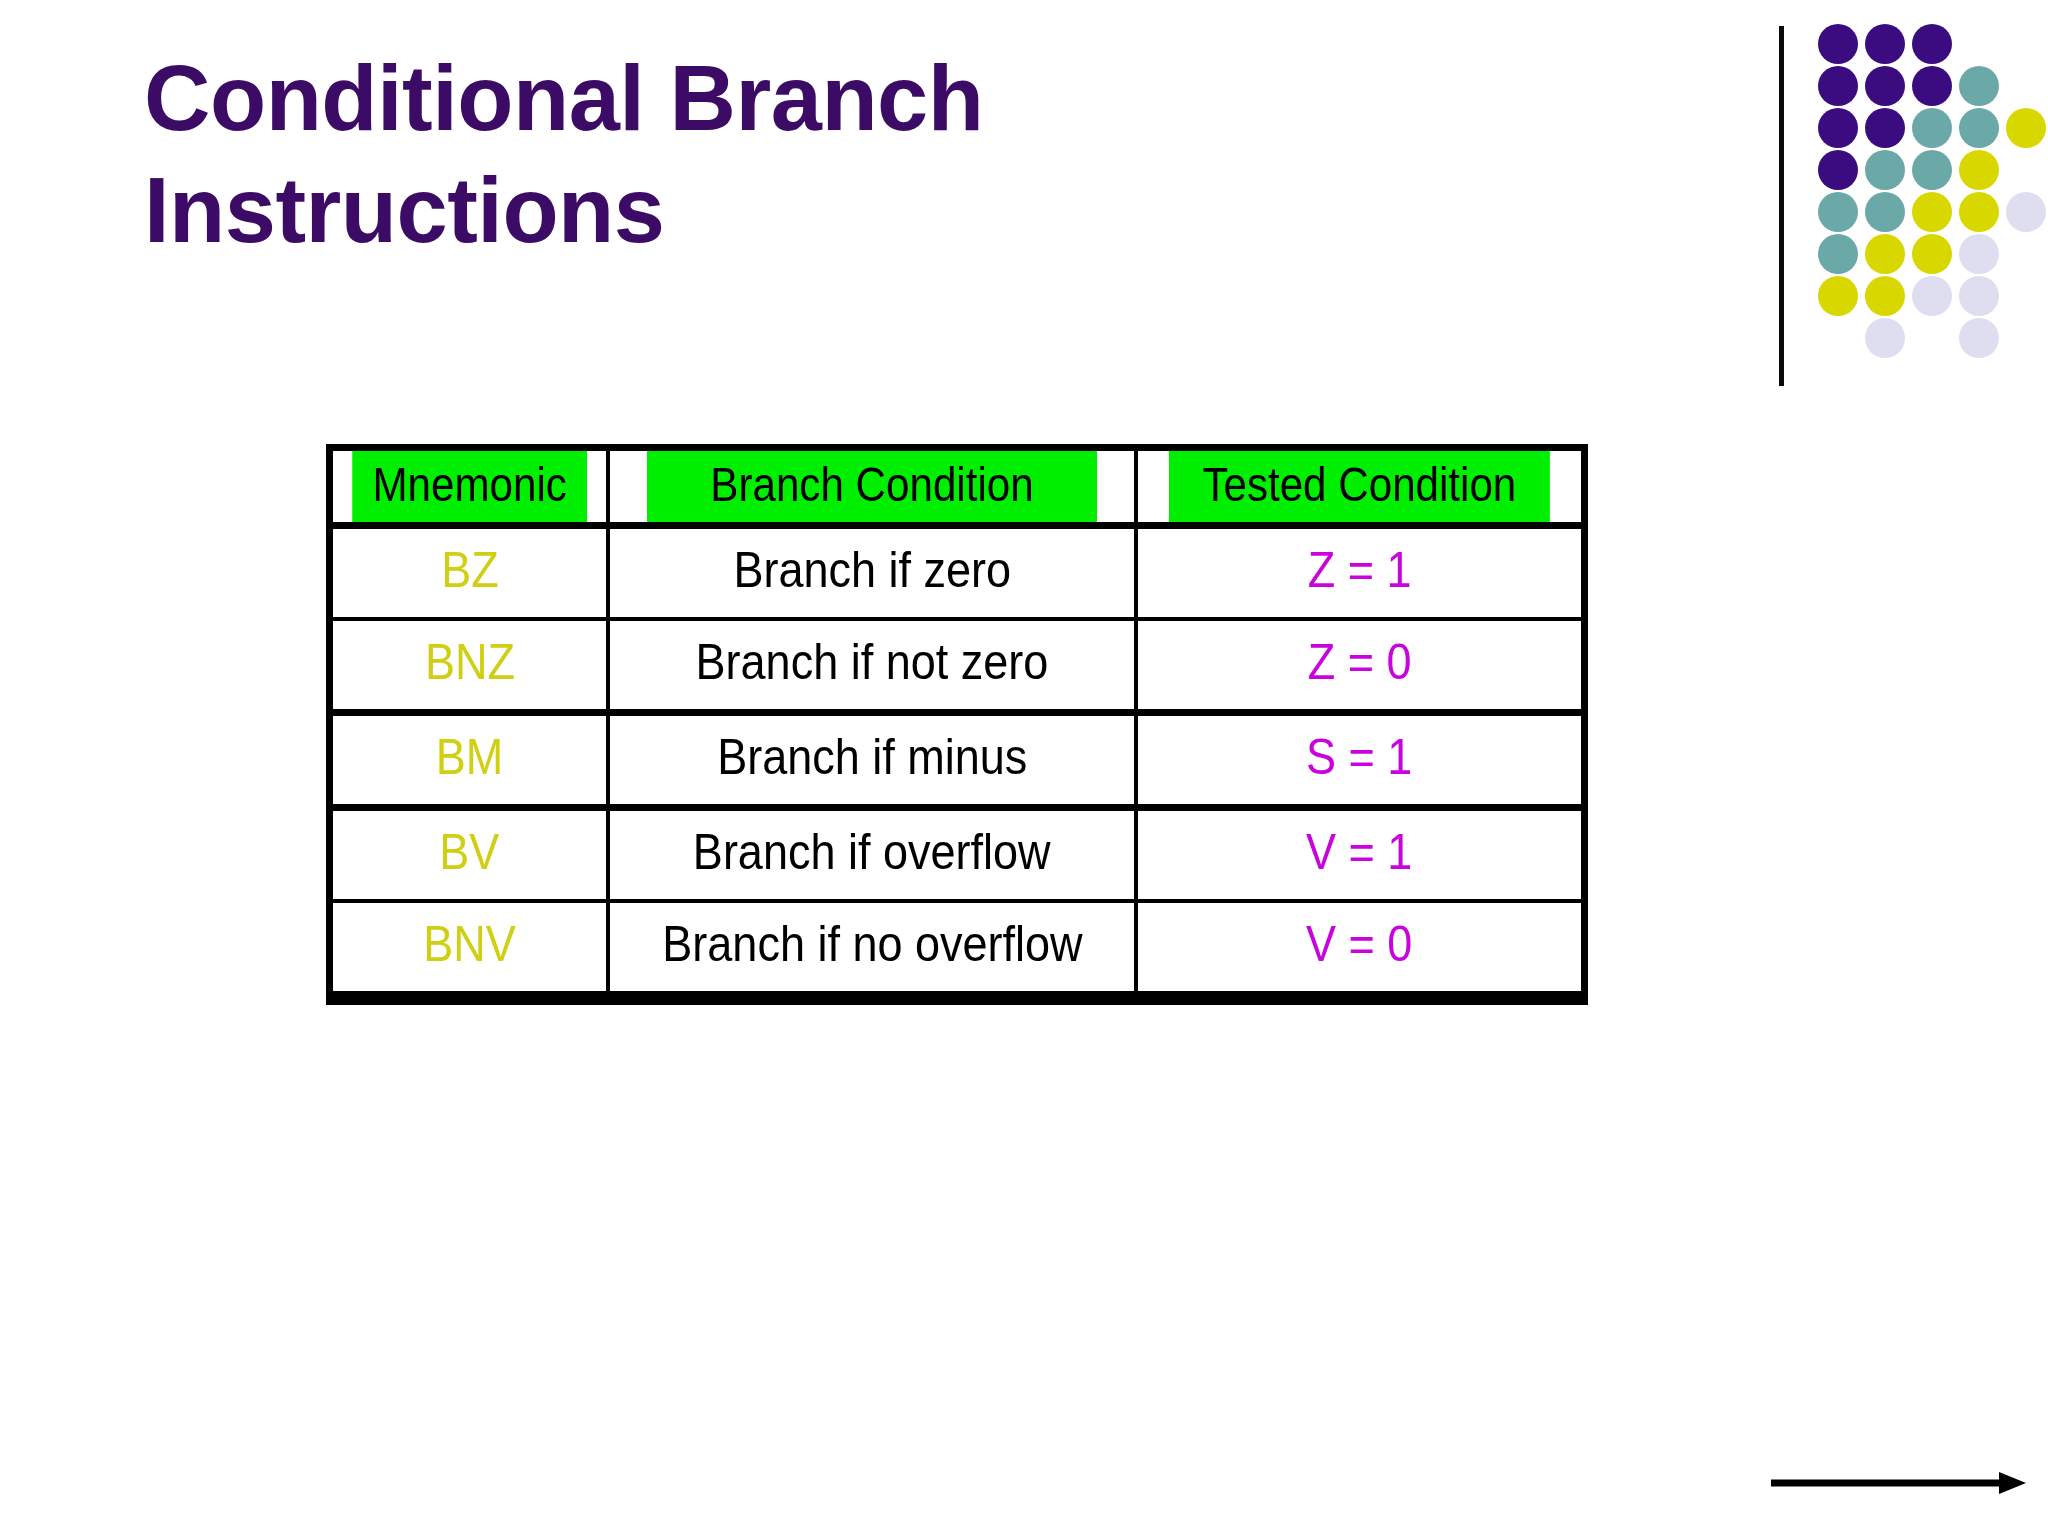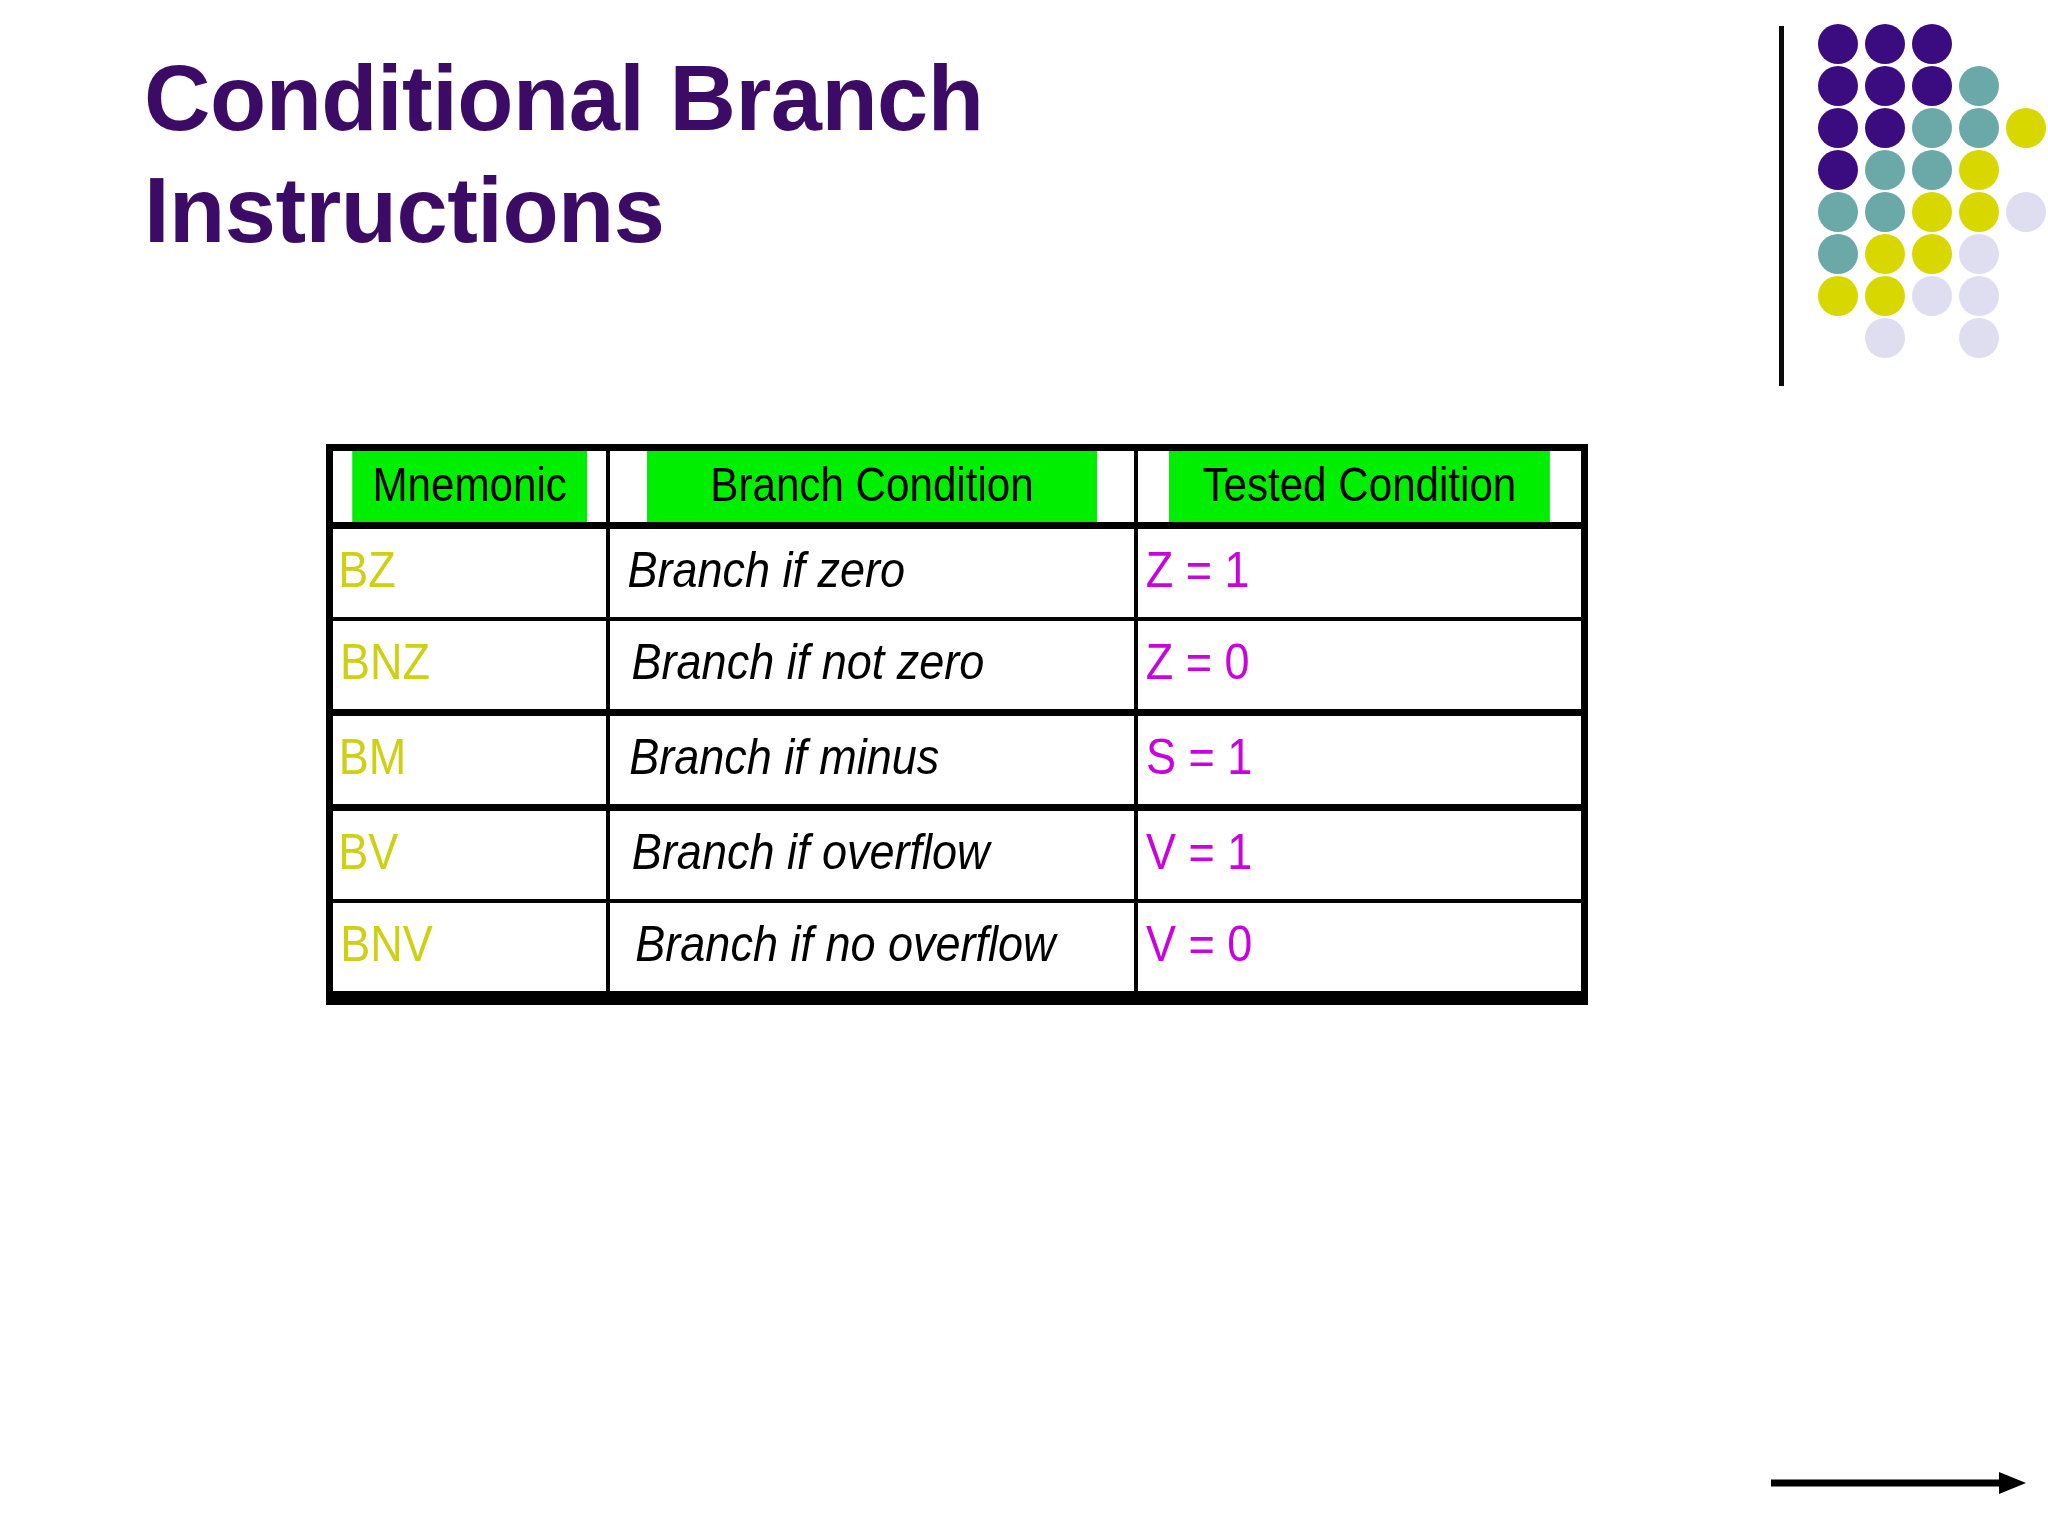--- a/index.html
+++ b/index.html
@@ -74,32 +74,32 @@
     text-align:center;
     white-space:nowrap;
     line-height:1.0;
   }
   thead th:last-child{border-right:none;}
 
   tbody td{
     height:78px;
     border-right:4px solid #000;
     border-bottom:4px solid #000;
-    text-align:left;
+    text-align:center;
     font-size:50px;
     line-height:1.0;
     padding:2px 2px 8px 2px;
     white-space:nowrap;
     overflow:hidden;
   }
   tbody td:last-child{border-right:none;}
   tbody tr:last-child td{border-bottom:none;}
 
   td.mnem{color:#cfcf14;}
-  td.cond{color:#000000;font-style:italic;}
+  td.cond{color:#000000;}
   td.test{color:#c803dd;}
   td.cond span, td.test span, td.mnem span{
     display:inline-block;
     transform:scaleX(0.9);
   }
 
   
   tbody tr.thick td{border-bottom:7px solid #000;}
 
   

